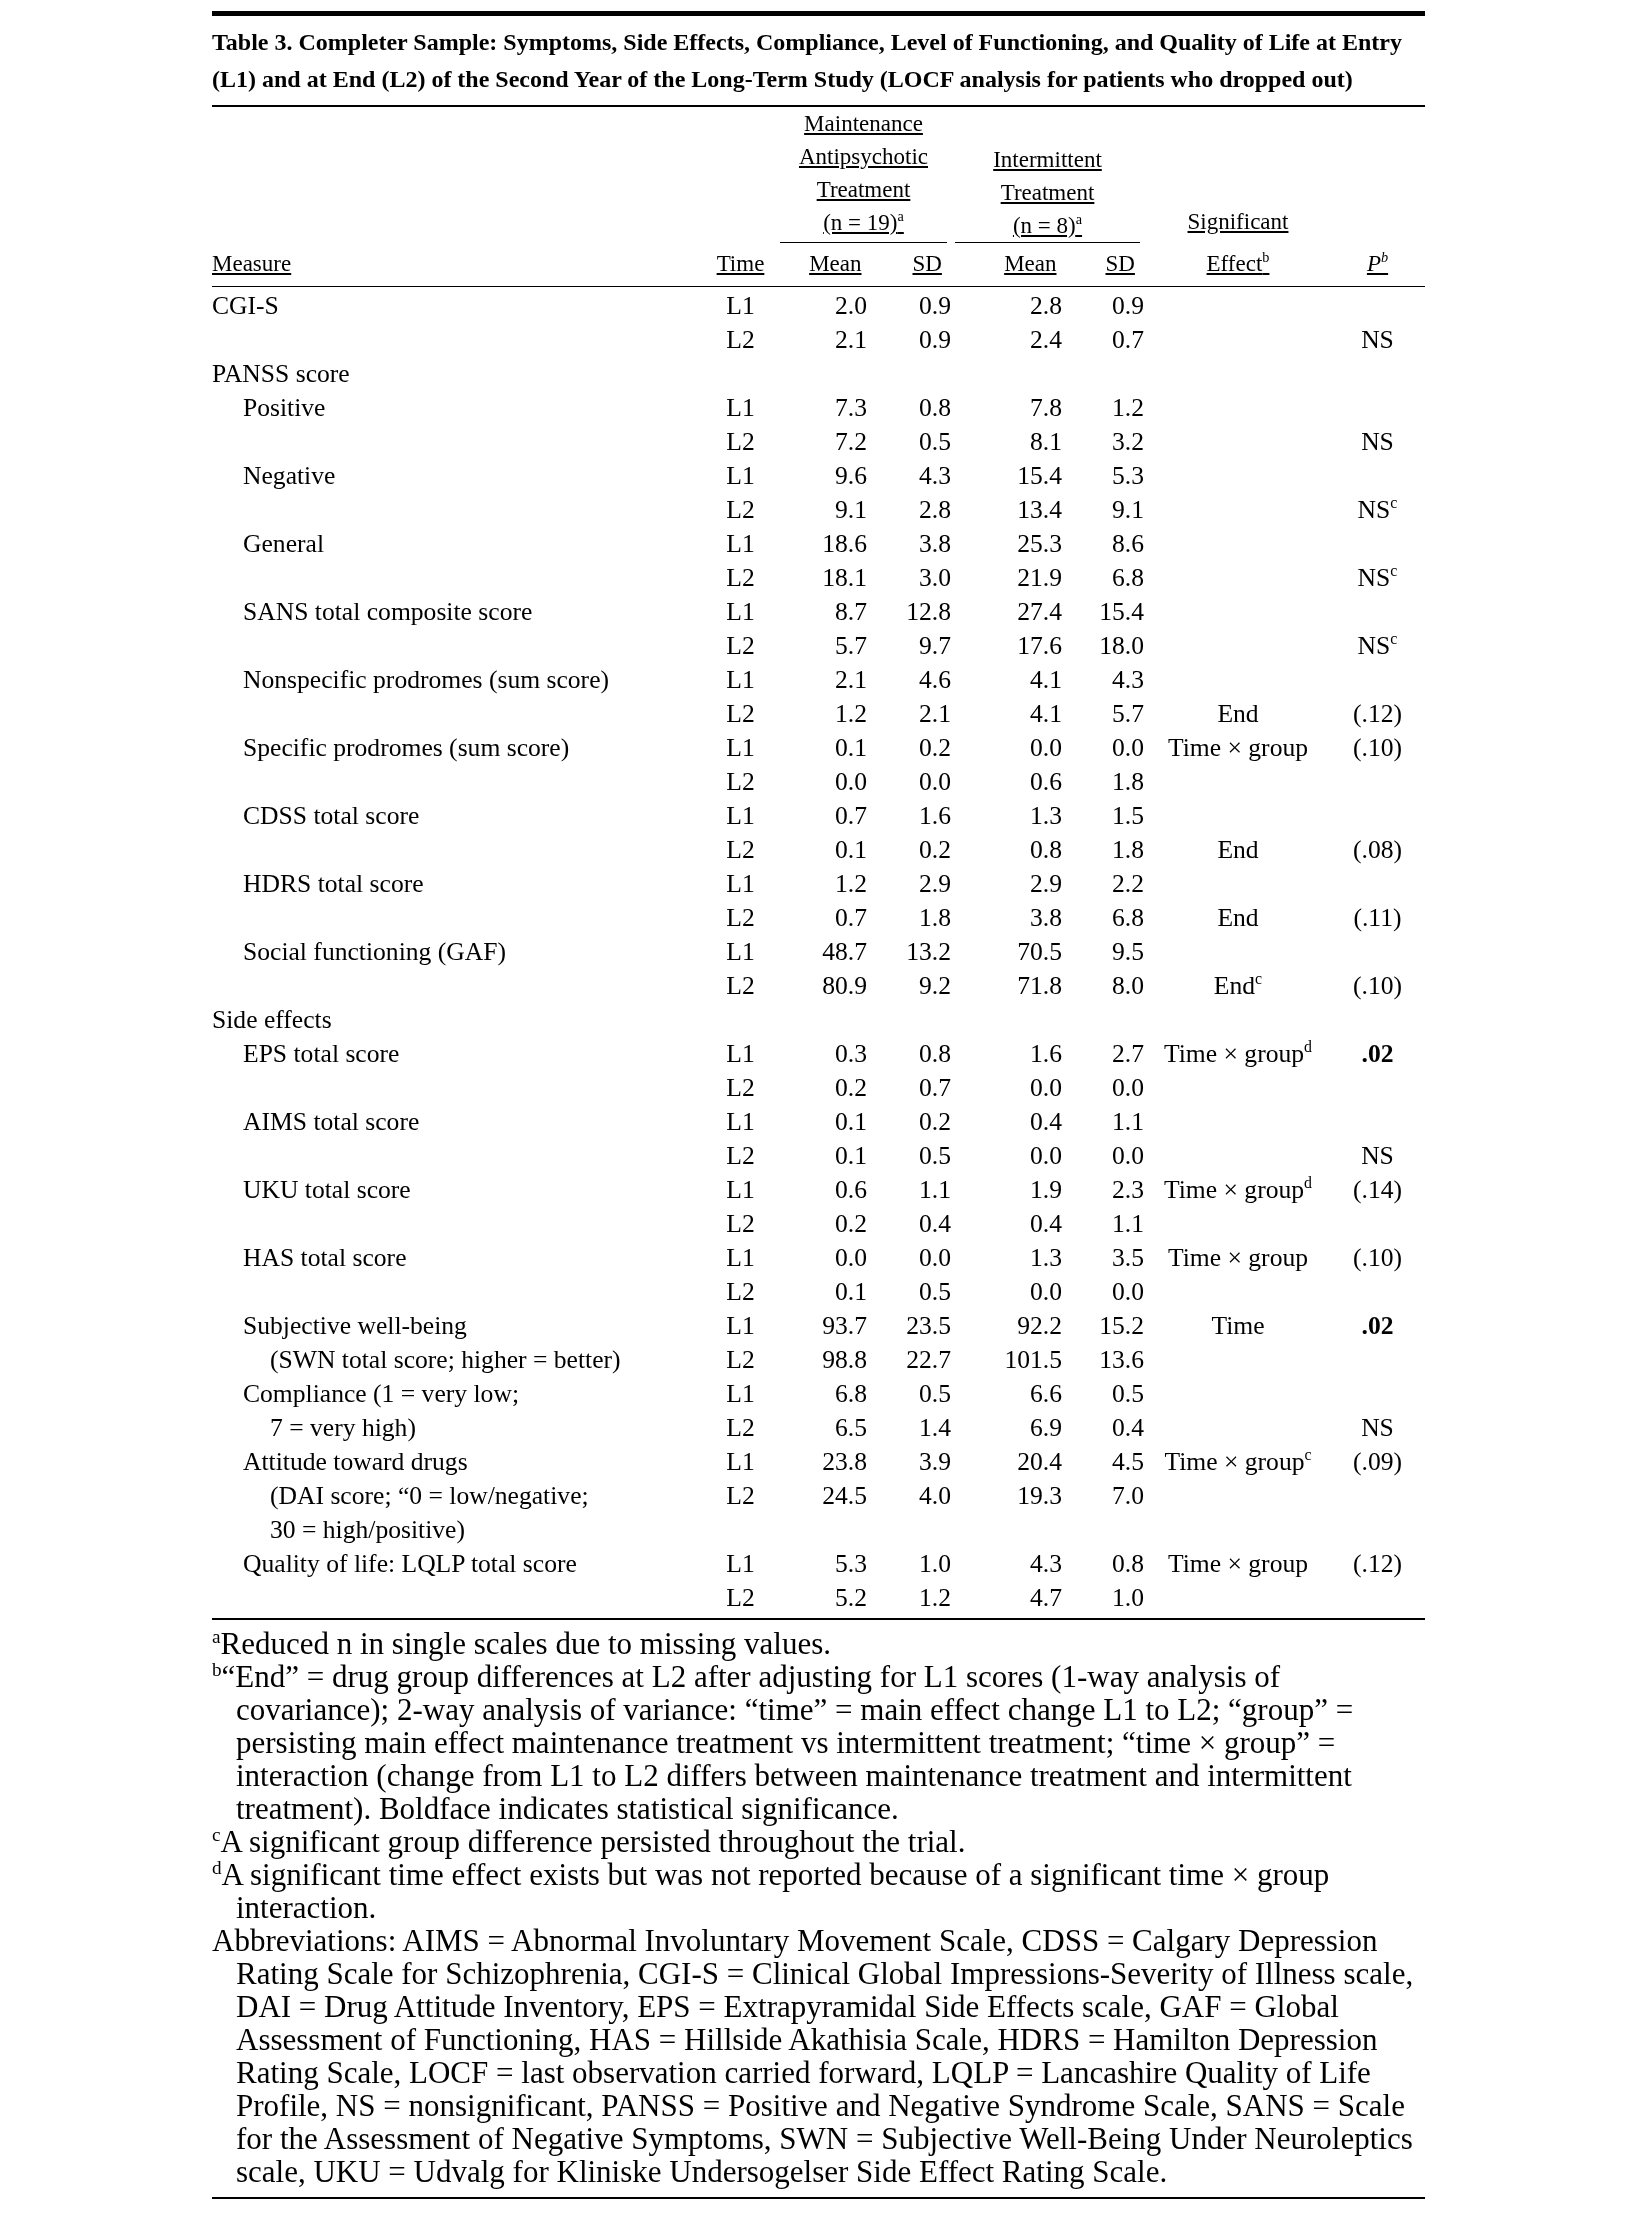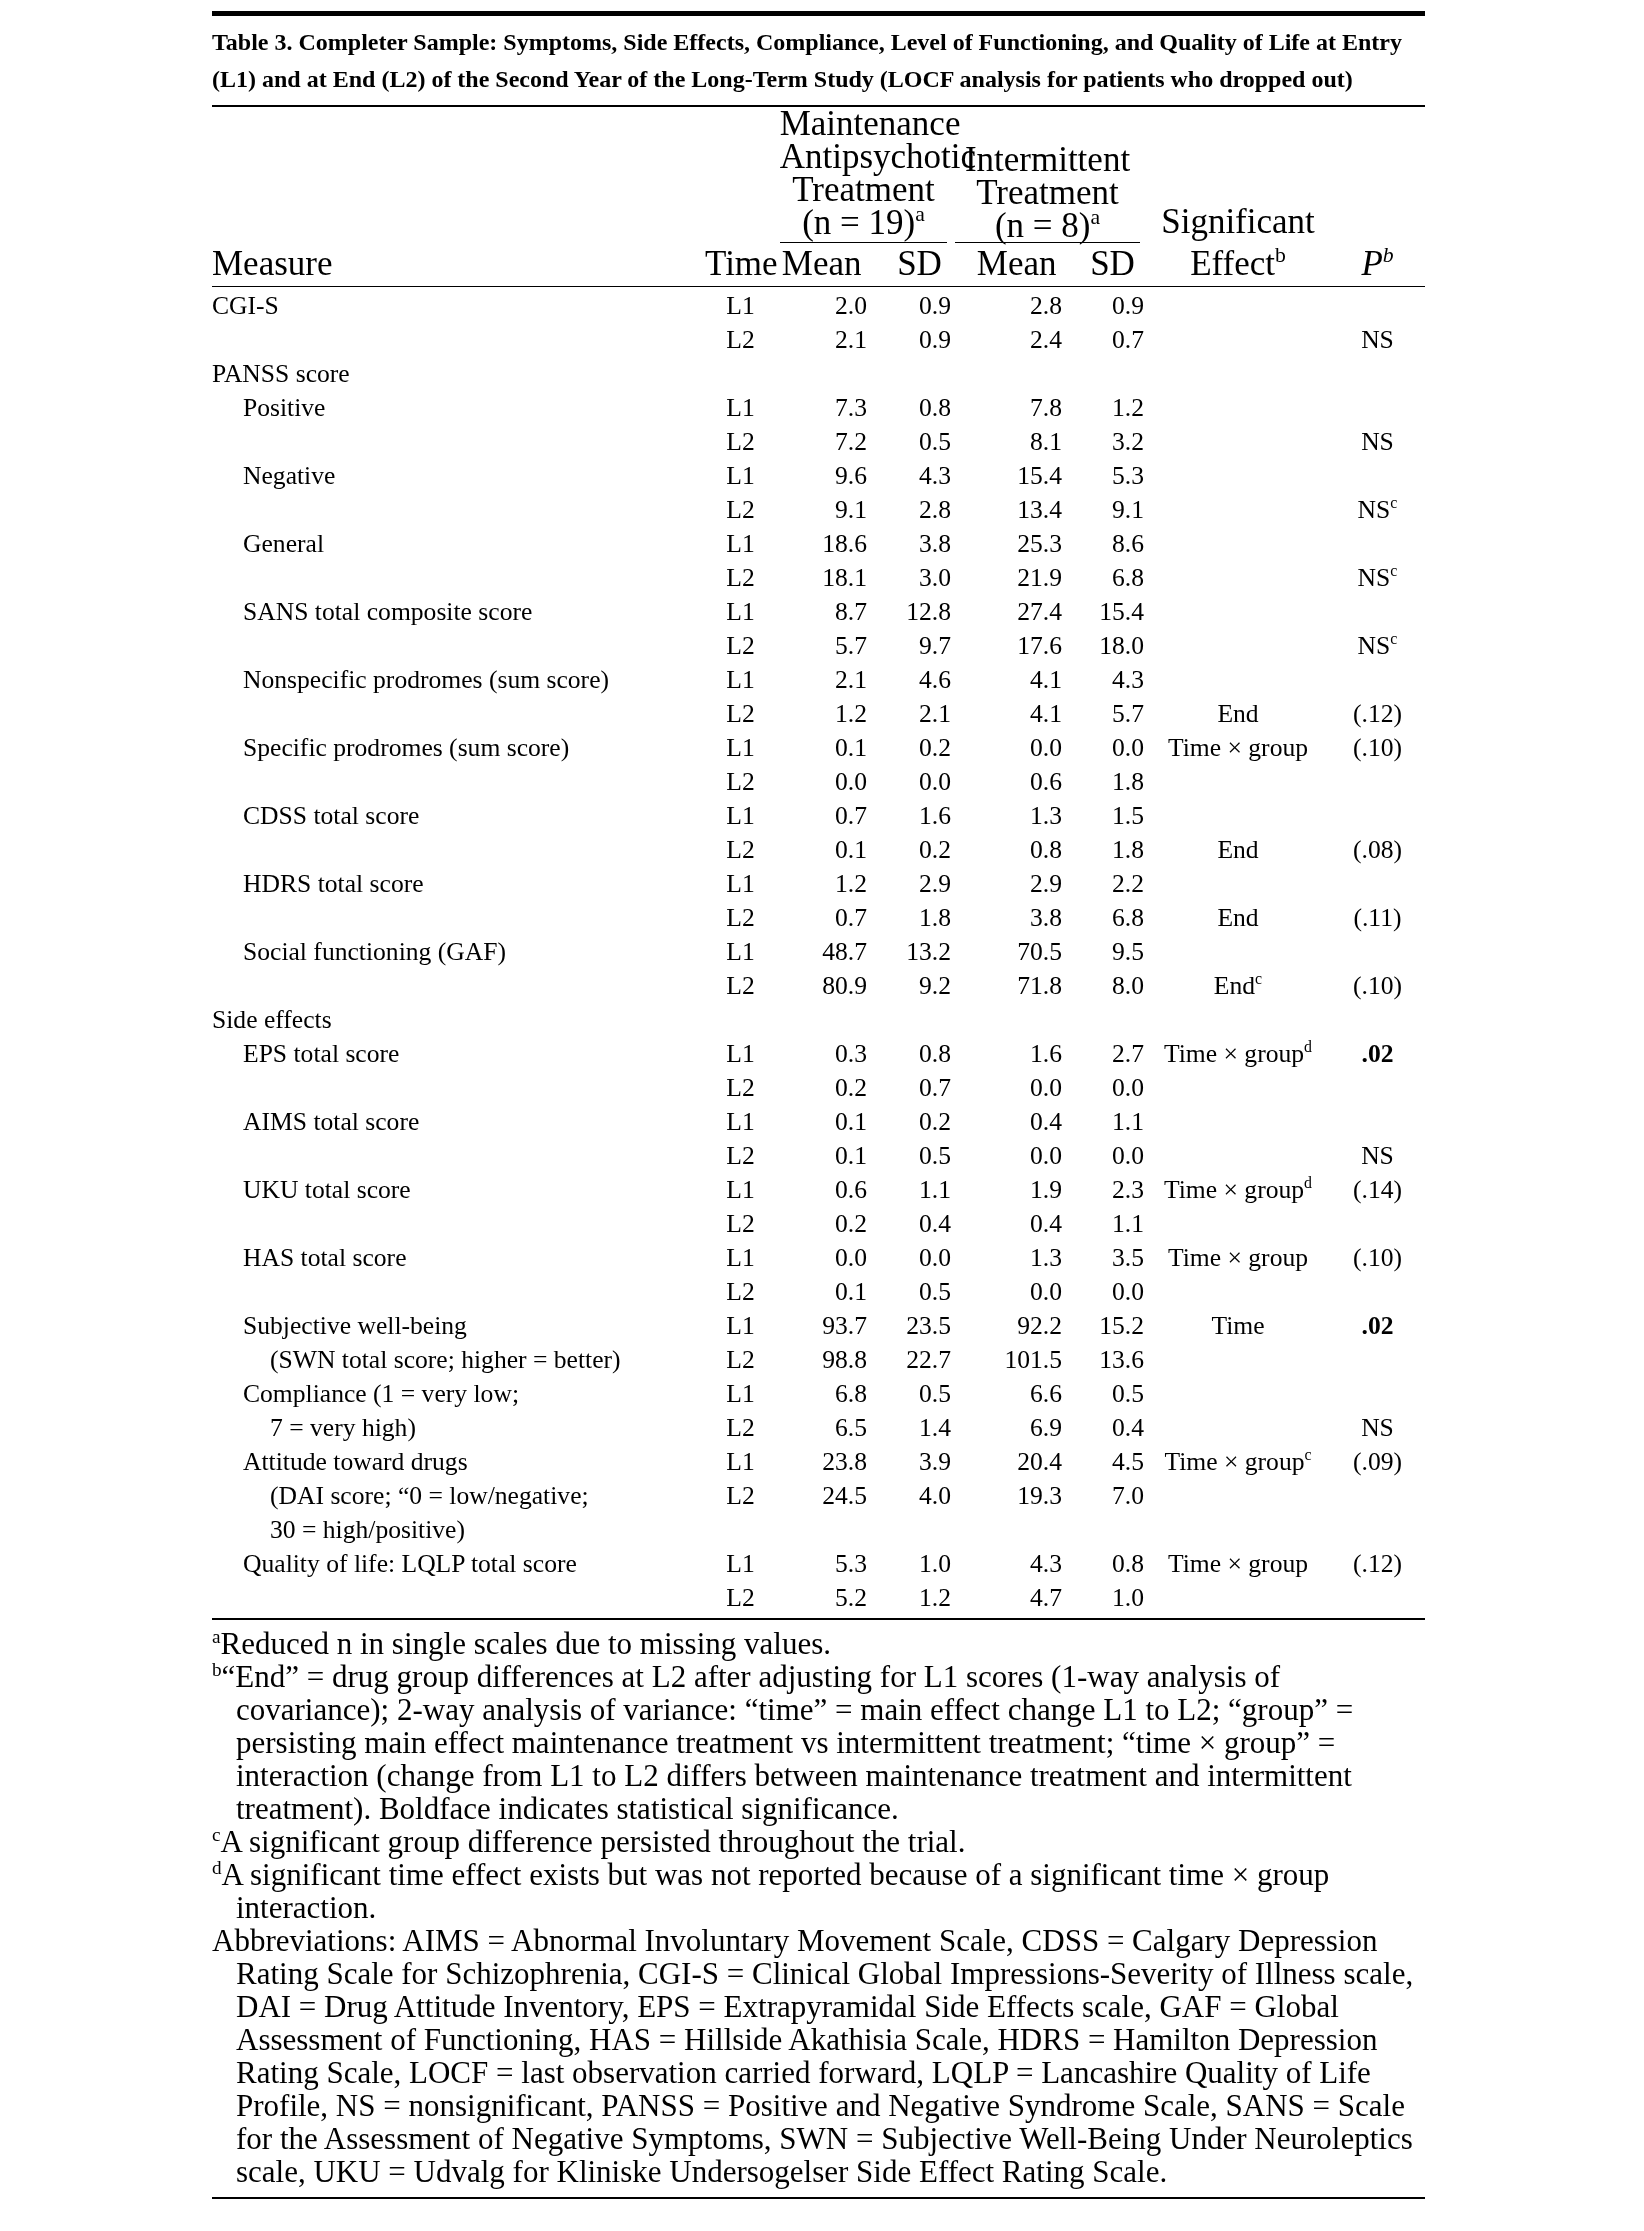--- a/index.html
+++ b/index.html
@@ -19,21 +19,21 @@
     font-weight: bold; font-size: 24px; line-height: 37px;
     padding: 8.2px 0 7.3px 0;
   }
 
   .grid {
     display: grid;
     grid-template-columns: 493px 71px 91px 84px 111px 82px 188px 91px;
   }
 
   
-  .thead { align-items: end; font-size: 35px; }
+  .thead { align-items: end; font-size: 23px; text-decoration: underline; }
   .thead div { line-height: 33px; }
   .h-spanner-m { grid-column: 3 / 5; grid-row: 1; text-align: center;
     border-bottom: 1.8px solid #000; padding-bottom: 2.7px; margin: 0 3.7px; }
   .h-spanner-i { grid-column: 5 / 7; grid-row: 1; text-align: center;
     border-bottom: 1.8px solid #000; padding-bottom: 0; margin: 0 3.7px; }
   .h-sig { grid-column: 7; grid-row: 1; text-align: center; padding-bottom: 4.6px; }
   .h-measure { grid-column: 1; grid-row: 2; text-align: left; }
   .h-time    { grid-column: 2; grid-row: 2; text-align: center; }
   .h-mean1   { grid-column: 3; grid-row: 2; text-align: right; padding-right: 5.5px; }
   .h-sd1     { grid-column: 4; grid-row: 2; text-align: right; padding-right: 9.1px; }

